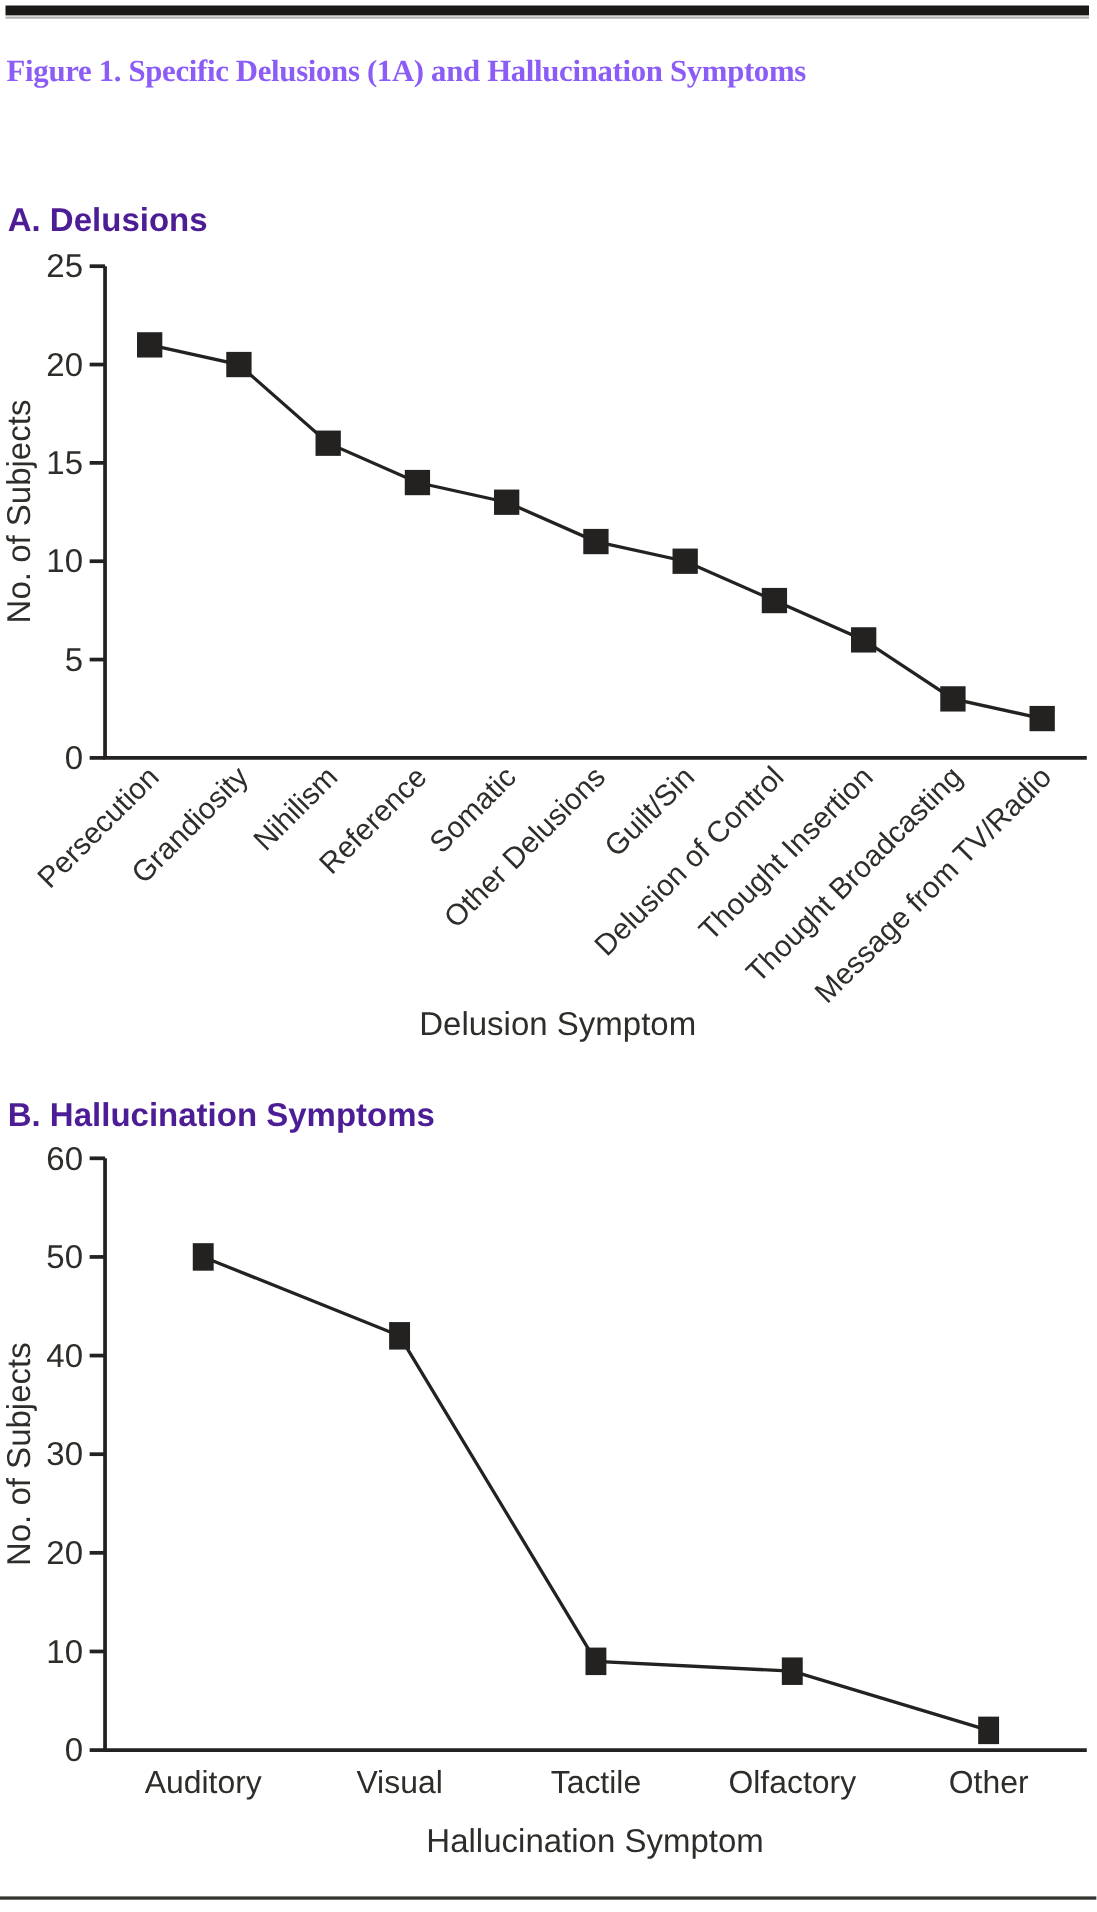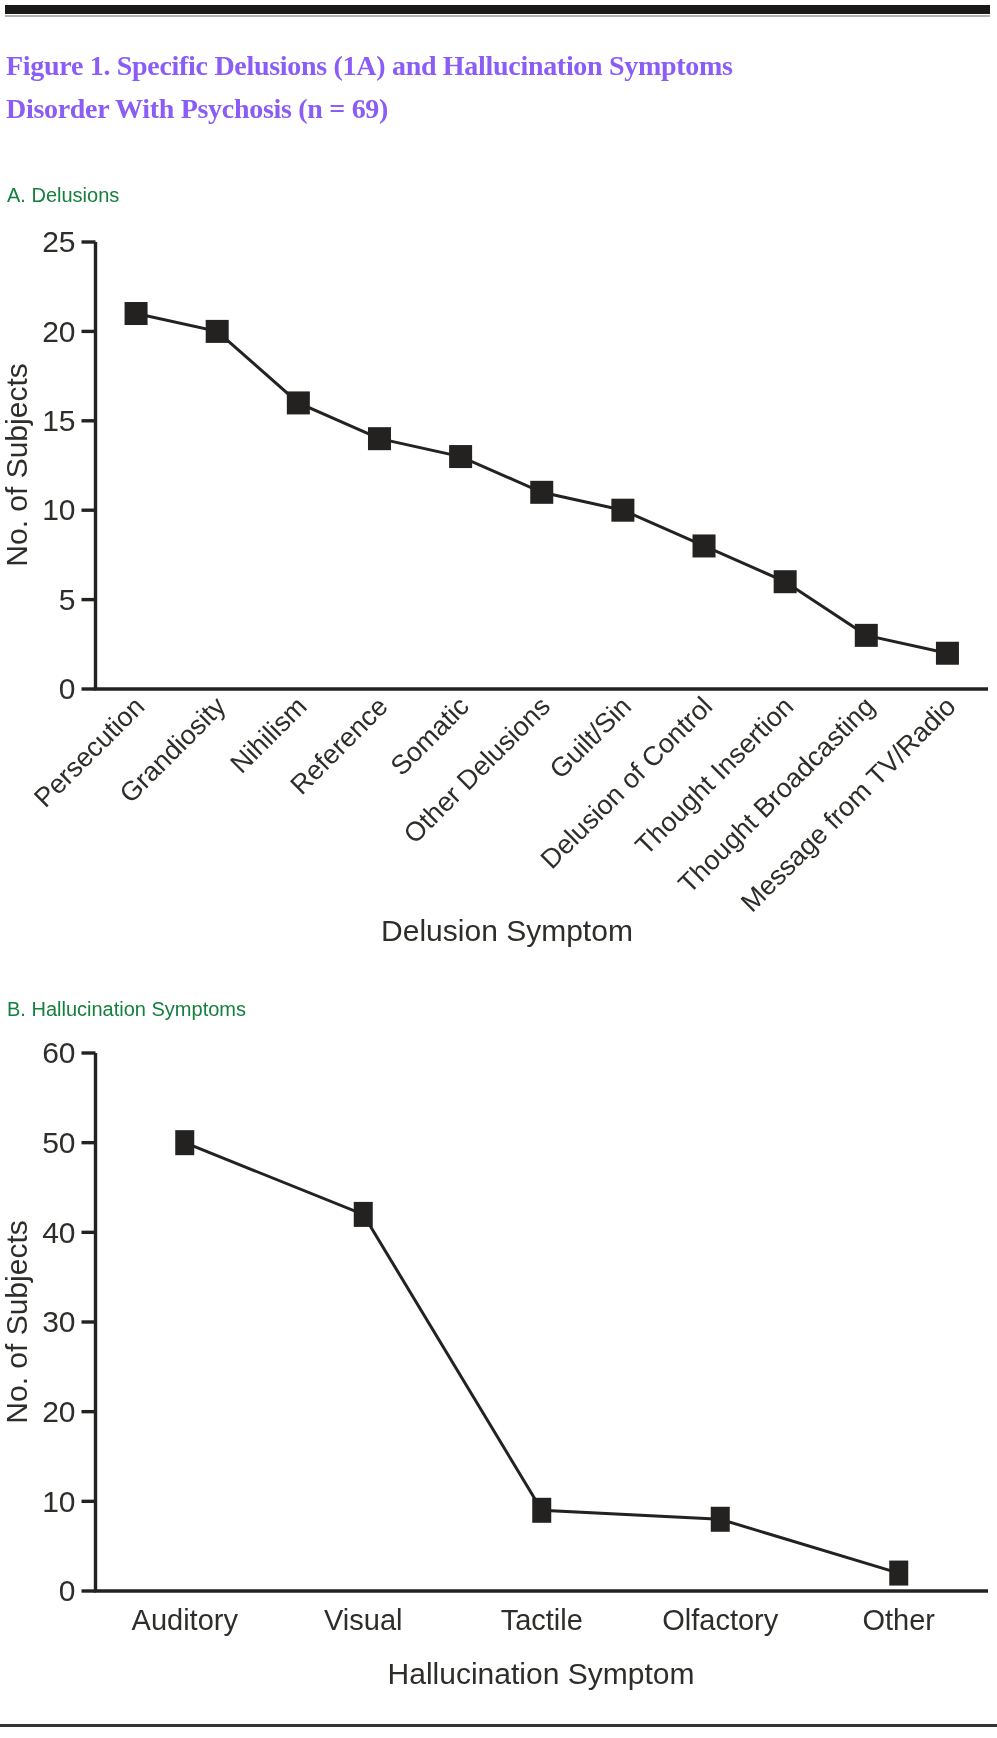--- a/index.html
+++ b/index.html
@@ -25,42 +25,42 @@
     font-weight:bold;
     font-size:28px;
     line-height:43px;
     color:#8b5cf6;
     letter-spacing:-0.3px;
     margin-top:20px;
   }
   .figure-title span{display:block;white-space:nowrap;}
   .panel-label{
     position:absolute;left:7px;
-    font-size:20px;
-    color:#15803d;
+    font-size:30px;
+    color:#4c1d95;
+    font-weight:bold;
   }
   #panel-a-label{top:184px;}
   #panel-b-label{top:998px;}
   .charts-svg{position:absolute;left:0;top:0;}
   .bottom-rule{
     position:absolute;left:0;top:1724px;width:997px;height:3px;
     background:#353431;
   }
 </style>
 </head>
 <body>
 
 <div class="page">
 
   <div class="top-bar"></div>
   <div class="top-bar-shadow"></div>
 
   <div class="figure-title">
     <span>Figure 1. Specific Delusions (1A) and Hallucination Symptoms</span>
-    <span>Disorder With Psychosis (n = 69)</span>
   </div>
 
   <div class="panel-label" id="panel-a-label">A. Delusions</div>
   <div class="panel-label" id="panel-b-label">B. Hallucination Symptoms</div>
 
   <svg class="charts-svg" id="charts-canvas" width="997" height="1738" viewBox="0 0 997 1738">
       <g>
         <line x1="95.5" y1="242" x2="95.5" y2="689" stroke="#232220" stroke-width="3.4"></line>
         <line x1="93.8" y1="689" x2="988" y2="689" stroke="#232220" stroke-width="3.4"></line>
         <line x1="81.5" y1="689" x2="95.5" y2="689" stroke="#232220" stroke-width="3.4"></line>

